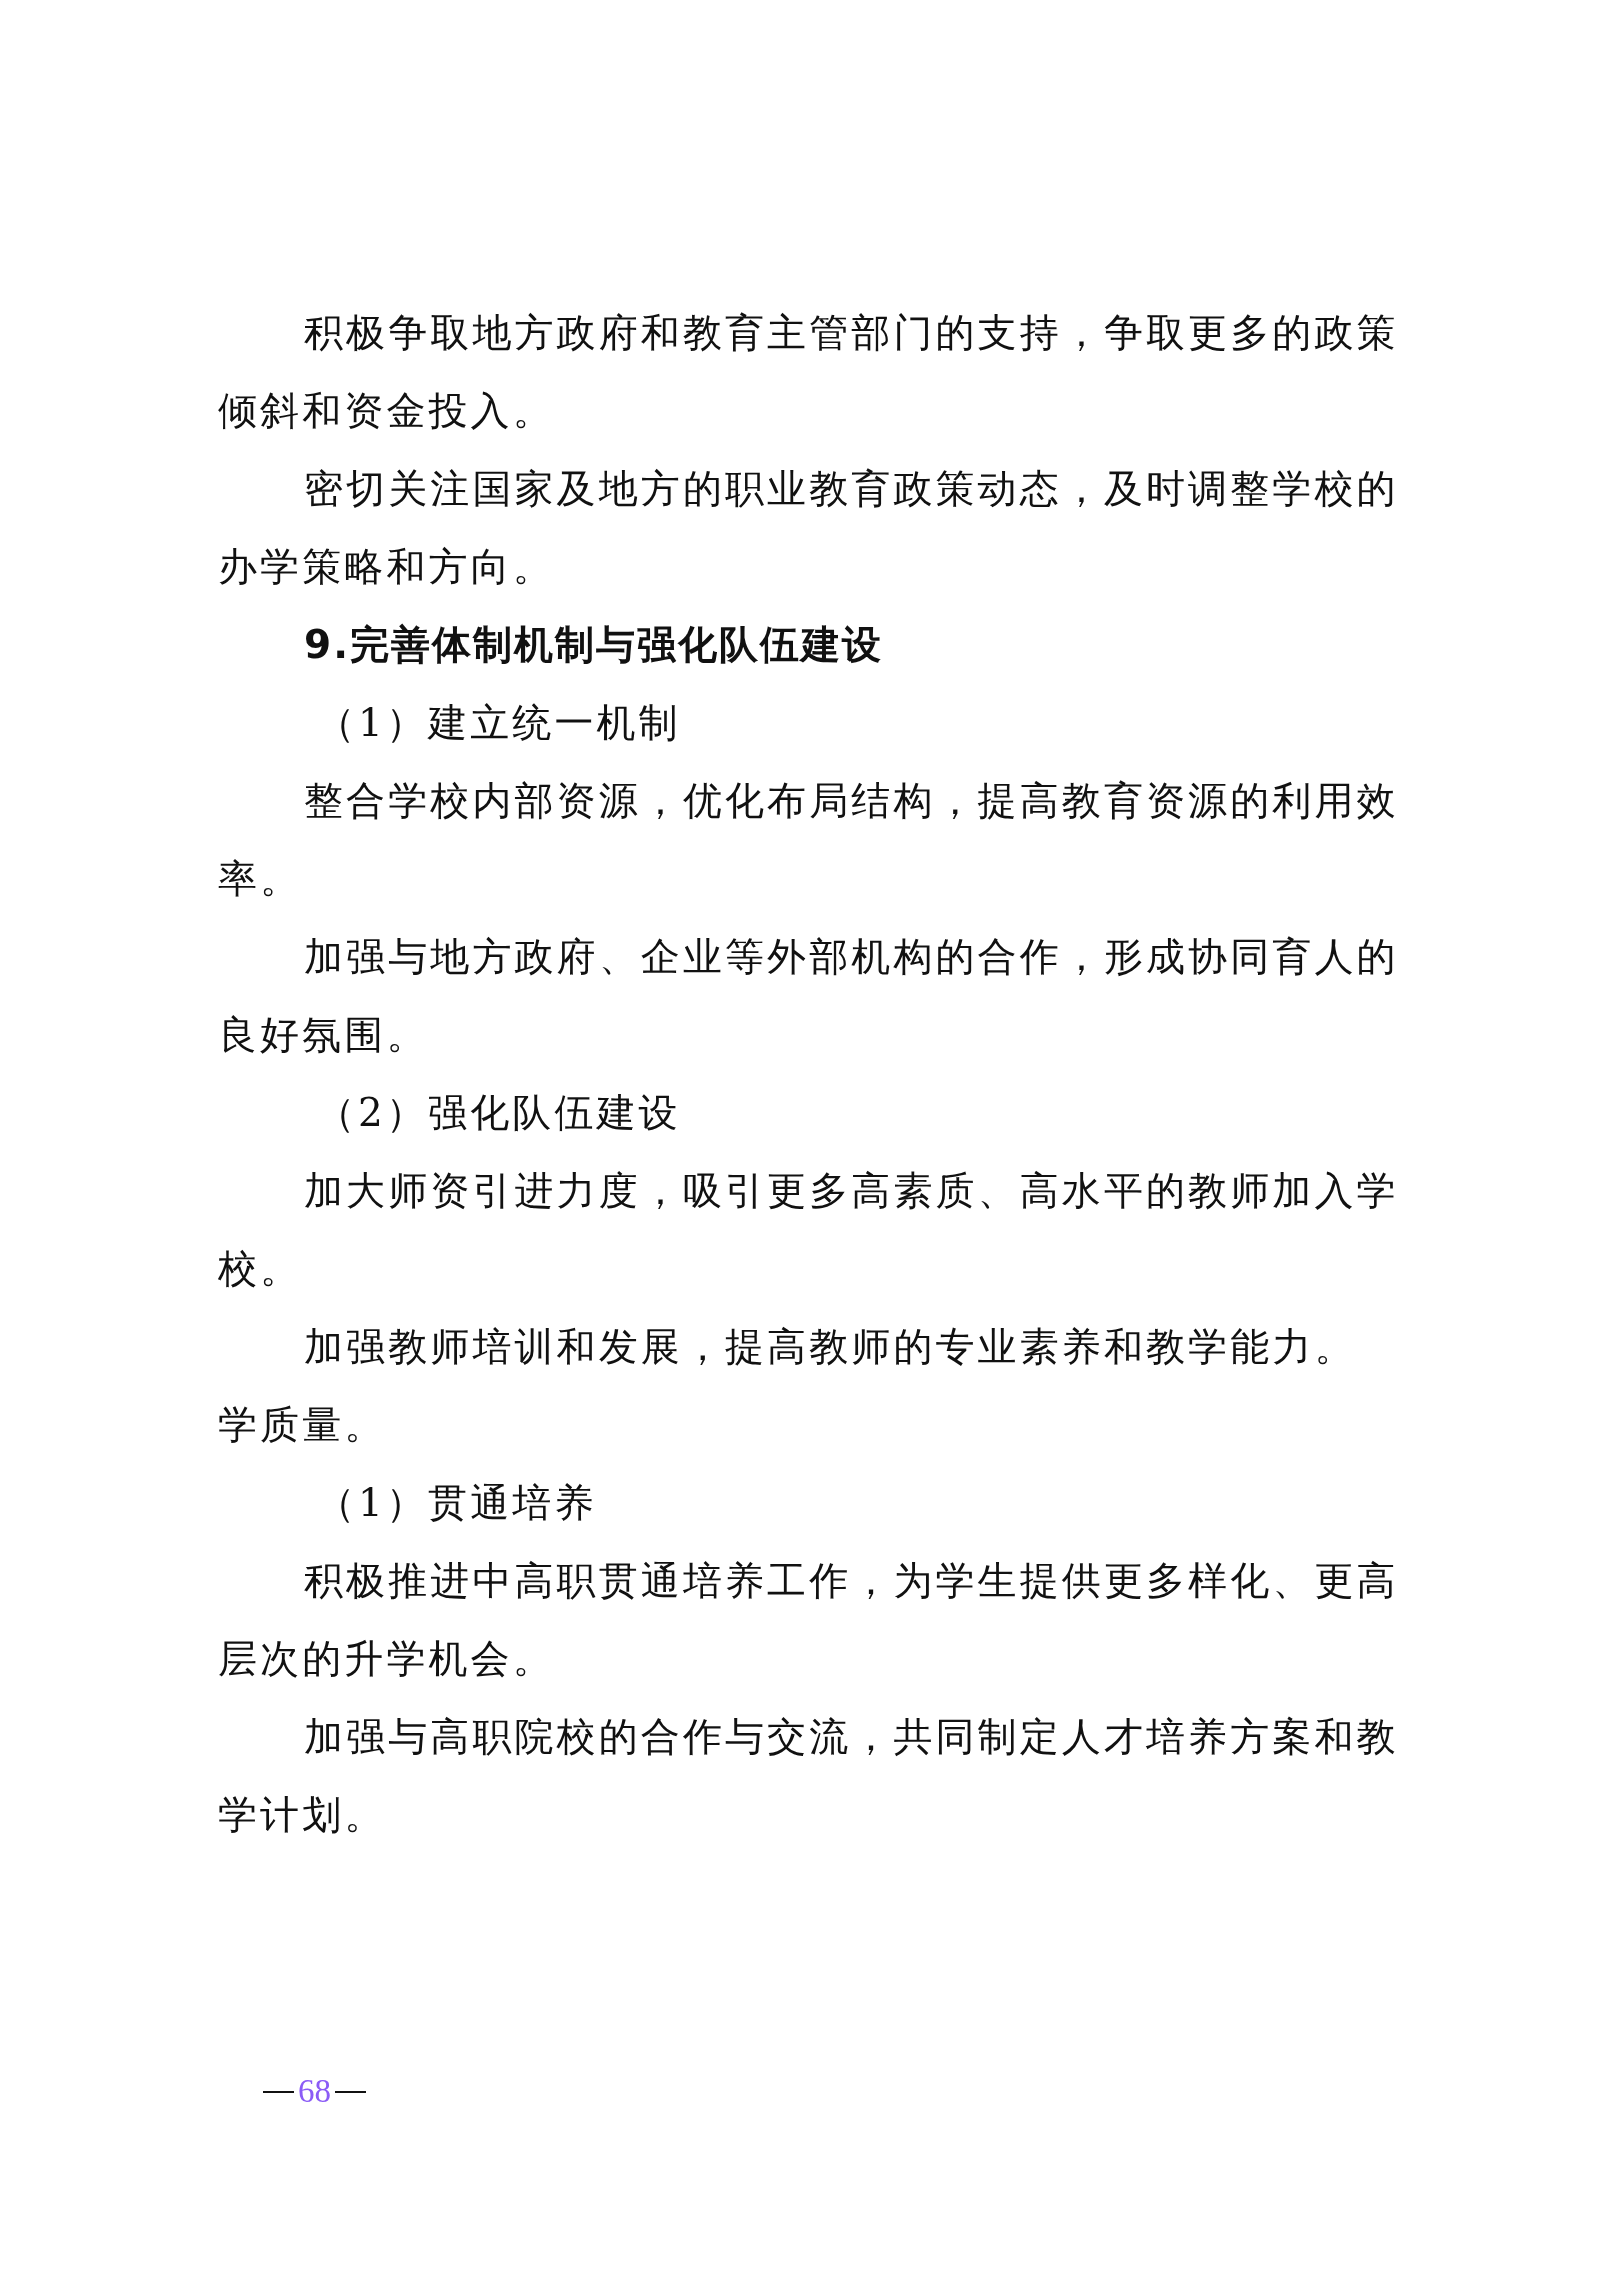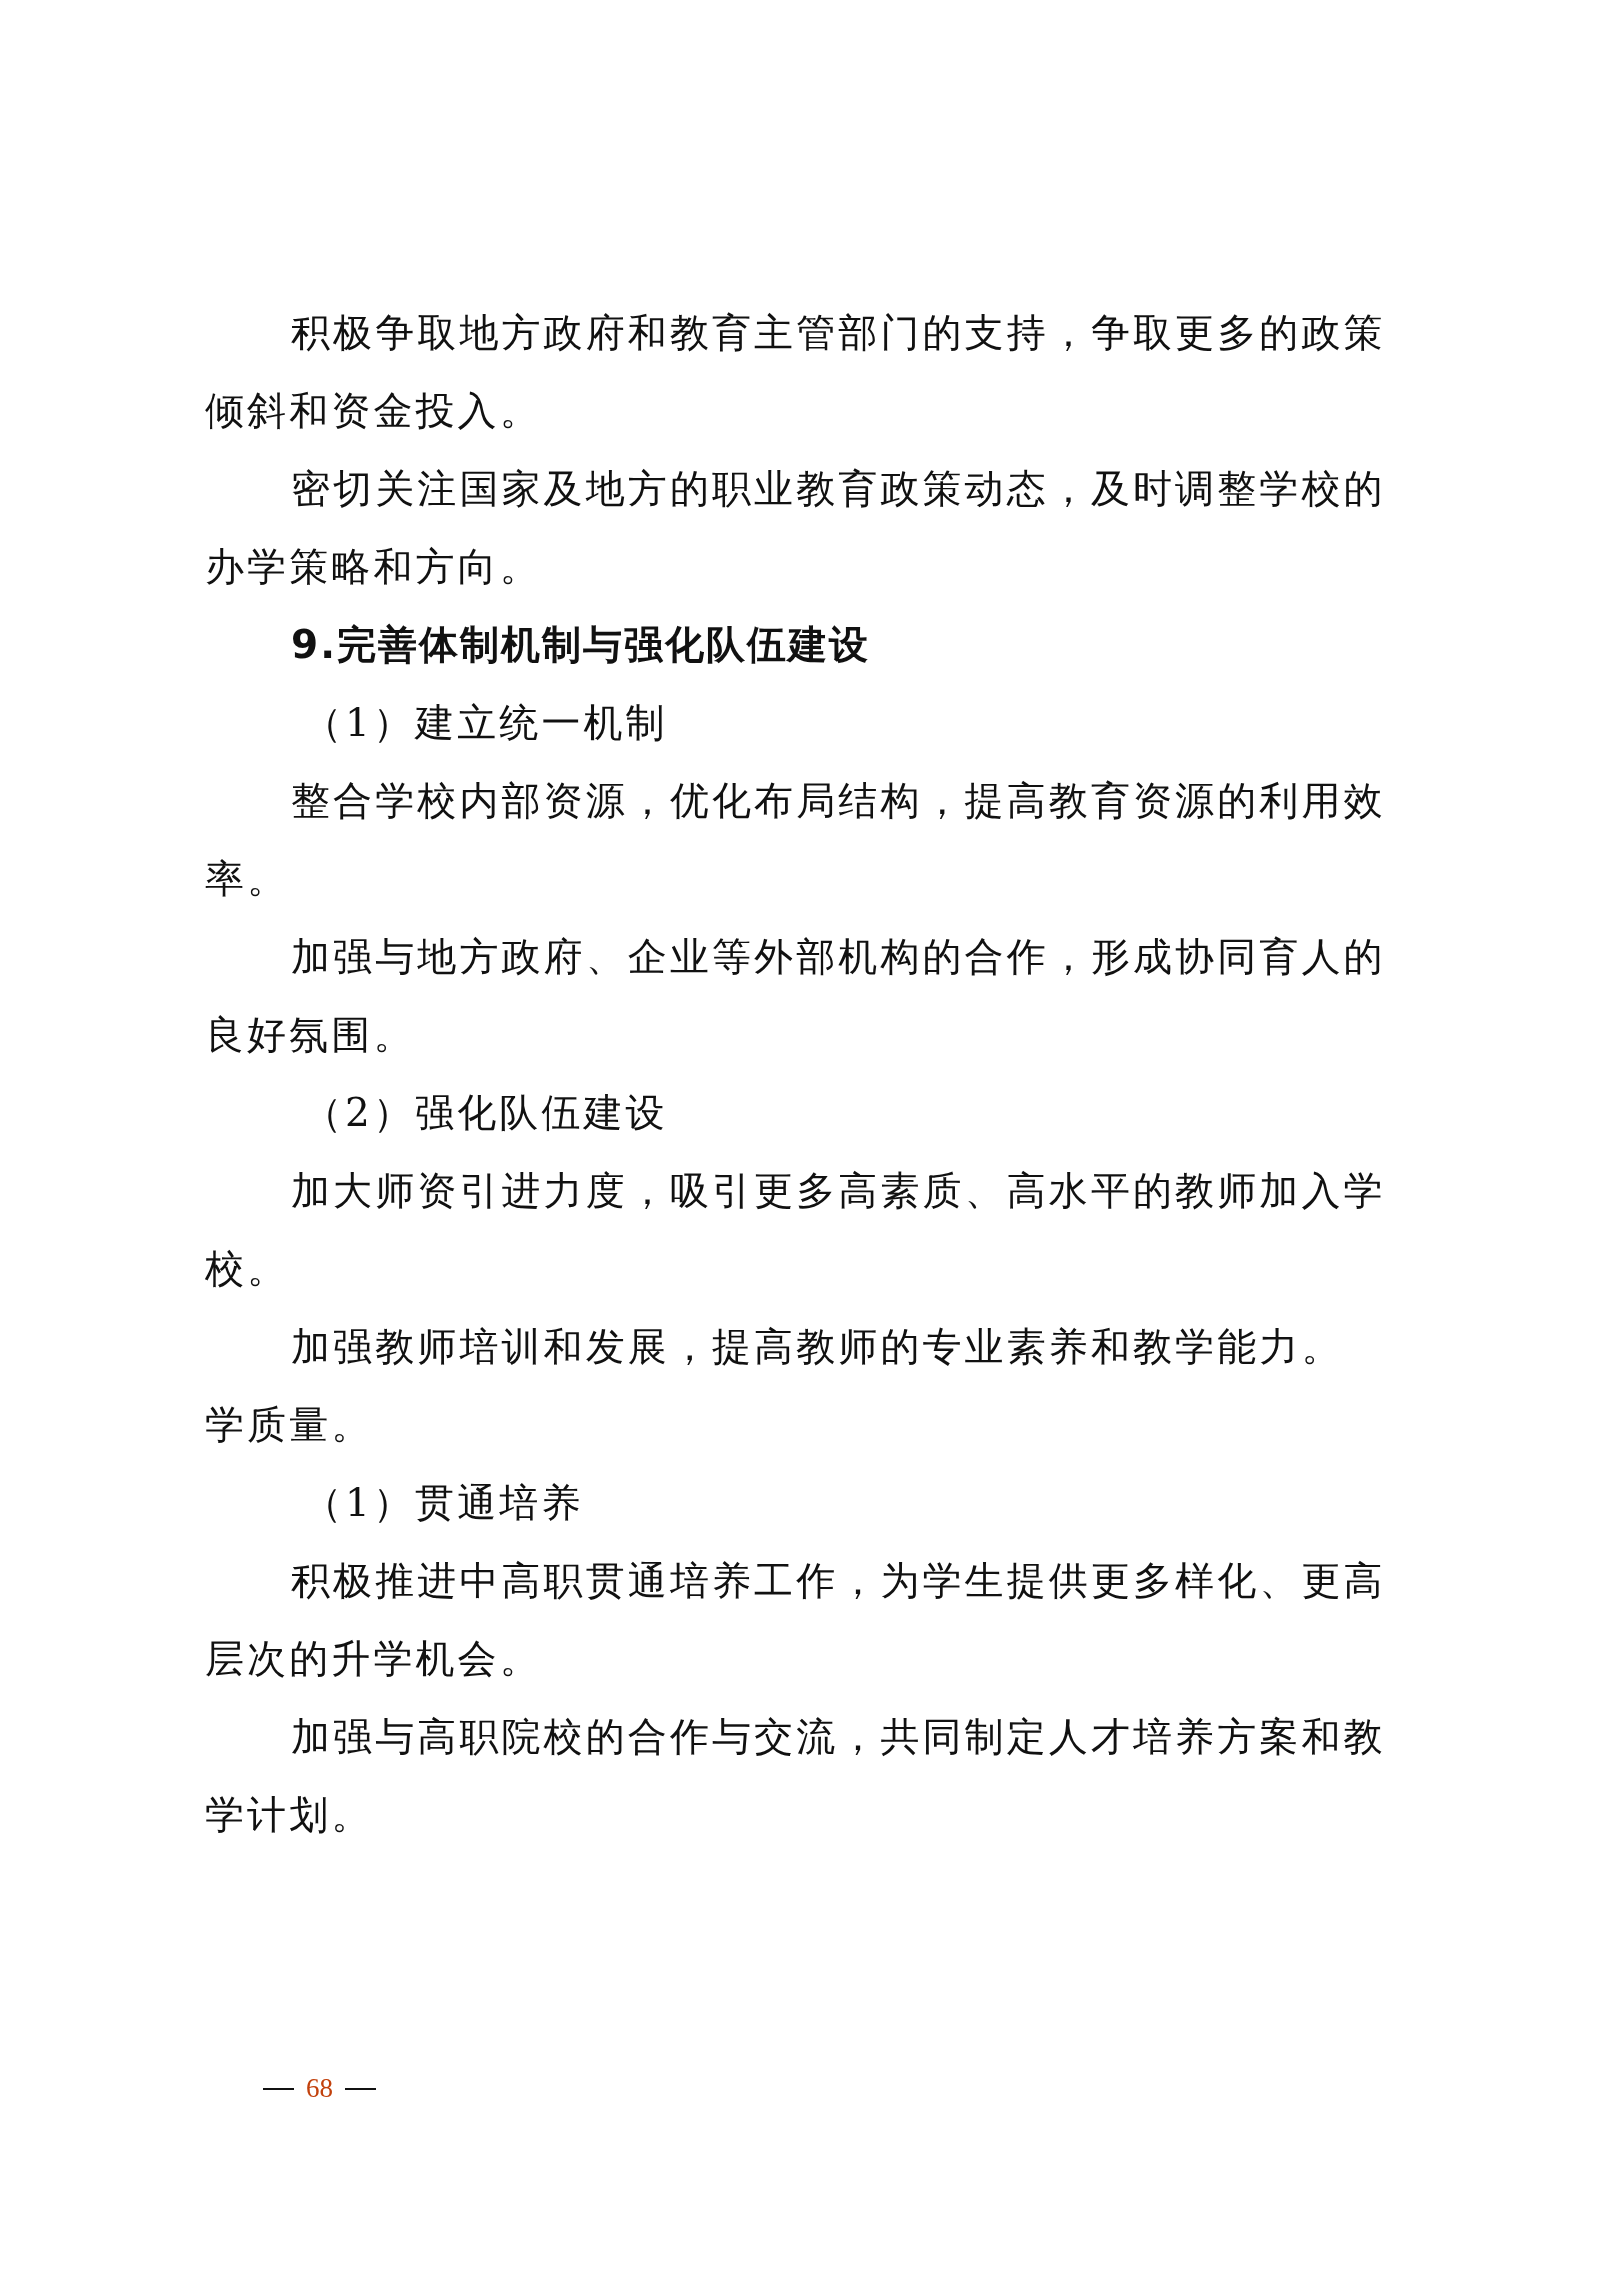--- a/index.html
+++ b/index.html
@@ -1,35 +1,35 @@
 <!DOCTYPE html>
 <html><head>
   <meta charset="utf-8">
   <style>
     html, body { margin: 0; padding: 0; background: #ffffff; }
     body { width: 1621px; height: 2293px; position: relative; overflow: hidden; }
-    .page { position: absolute; left: 205px; top: 294px; width: 1204px; }
+    .page { position: absolute; left: 218px; top: 294px; width: 1204px; }
     .line {
       font-family: "DejaVu Serif", "Liberation Serif", serif;
       font-size: 39px;
       line-height: 78px;
       height: 78px;
       color: #111111;
       letter-spacing: 3.1px;
       white-space: nowrap;
       margin: 0;
     }
     .indent { padding-left: 86px; }
     .sub-indent { padding-left: 98px; }
     .heading { font-weight: bold; font-family: "DejaVu Sans", "Liberation Sans", sans-serif; letter-spacing: 2px; }
     .footer {
       position: absolute; left: 263px; top: 2073px;
       font-family: "Liberation Serif", "DejaVu Serif", serif;
-      font-size: 27px; color: #c2410c;
-      display: flex; align-items: center; gap: 12px;
+      font-size: 33px; color: #8b5cf6;
+      display: flex; align-items: center; gap: 4px;
     }
     .dash { display: inline-block; width: 31px; height: 2px; background: #111111; }
   </style>
 </head>
 <body>
 
 <div class="page">
   <p class="line indent">积极争取地方政府和教育主管部门的支持，争取更多的政策</p>
   <p class="line">倾斜和资金投入。</p>
   <p class="line indent">密切关注国家及地方的职业教育政策动态，及时调整学校的</p>

